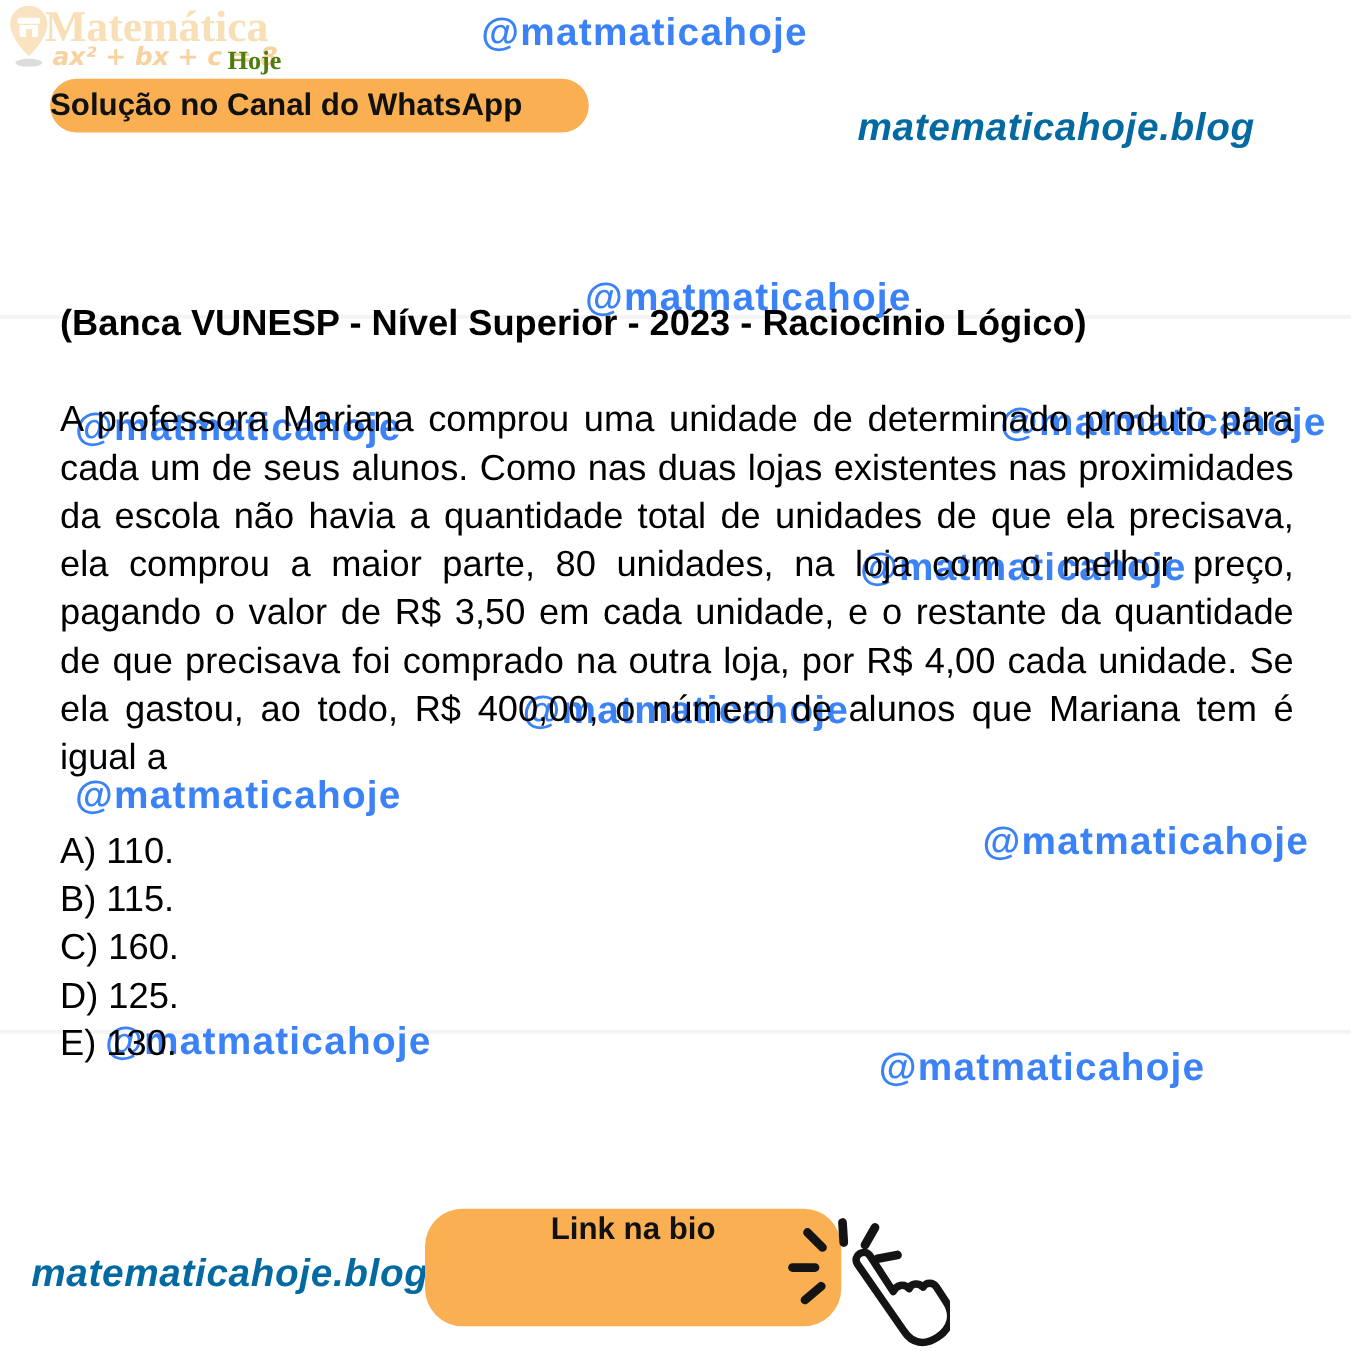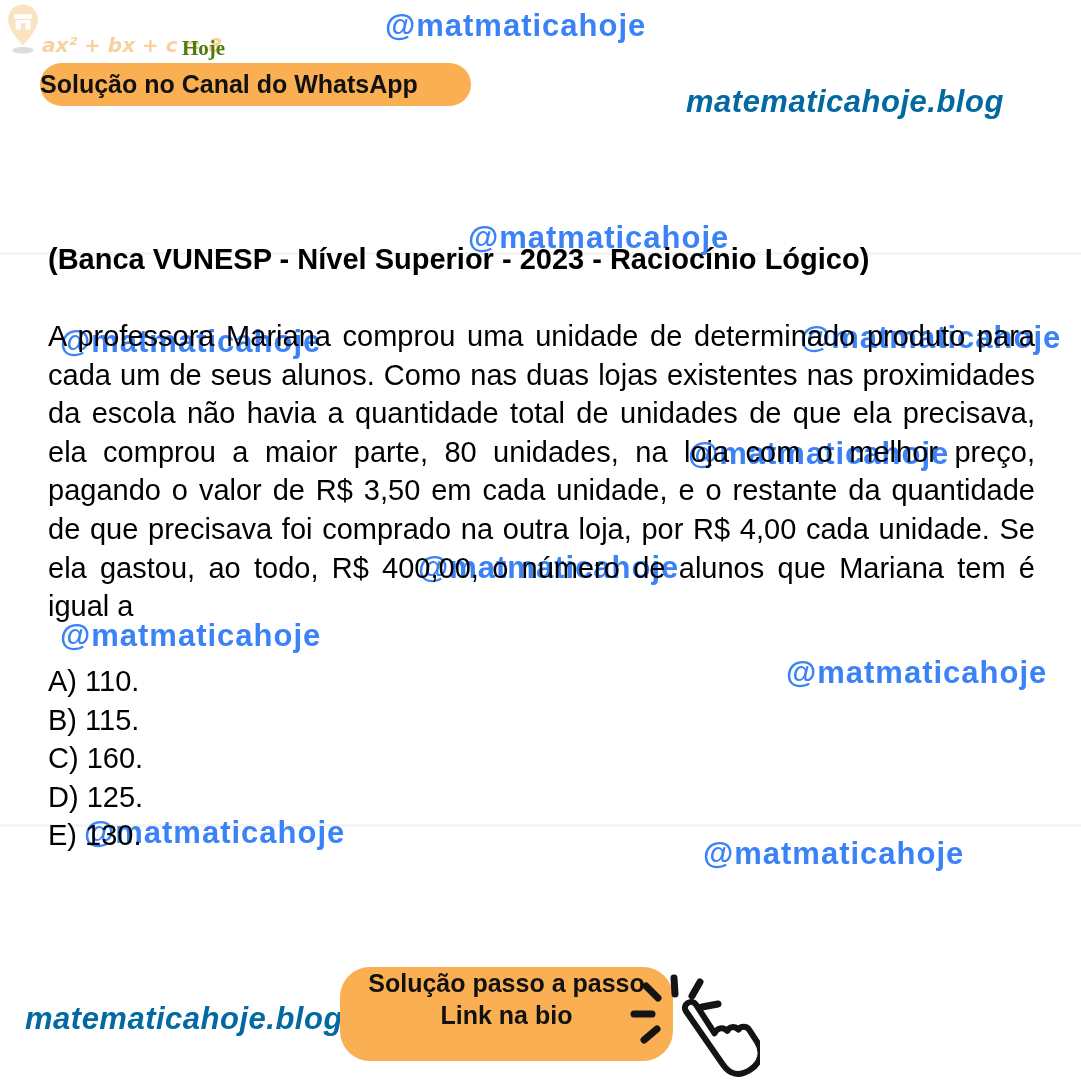--- a/index.html
+++ b/index.html
@@ -116,20 +116,21 @@
 <div class="abs logo-wrap">
   <span class="logo-pin">
     <svg width="34" height="52" viewBox="0 0 64 96">
       <ellipse cx="32" cy="88" rx="20" ry="6" fill="#DCDCDC"></ellipse>
       <path d="M32 2 C16 2 4 14 4 30 C4 52 32 78 32 78 C32 78 60 52 60 30 C60 14 48 2 32 2 Z" fill="#F9E3C0"></path>
       <rect x="15" y="20" width="34" height="9" rx="2" fill="#ffffff"></rect>
       <rect x="18" y="31" width="28" height="18" rx="2" fill="#ffffff"></rect>
       <rect x="28" y="37" width="9" height="12" fill="#F9E3C0"></rect>
     </svg>
   </span>
+  <span class="logo-title">Matemática</span>
   <span class="logo-formula">ax² + bx + c = 8</span>
   <span class="logo-sub">Hoje</span>
 </div>
 
 <div class="btn btn-whatsapp">
   <span>Solução no Canal do WhatsApp</span>
 </div>
 
 <div class="site-text site-top">matematicahoje.blog</div>
 
@@ -141,21 +142,20 @@
   <div class="q-option">A) 110.</div>
   <div class="q-option">B) 115.</div>
   <div class="q-option">C) 160.</div>
   <div class="q-option">D) 125.</div>
   <div class="q-option">E) 130.</div>
 </div>
 
 <div class="site-text site-bottom">matematicahoje.blog</div>
 
 <div class="btn btn-cta">
-  <span>Solução passo a passo</span>
   <span>Link na bio</span>
 </div>
 
 <span class="abs hand-icon">
   <svg width="132" height="112" viewBox="0 0 132 112">
     <g stroke="#141414" stroke-width="7" stroke-linecap="round">
       <line x1="46" y1="6" x2="47" y2="22"></line>
       <line x1="18" y1="14" x2="30" y2="26"></line>
       <line x1="6" y1="42" x2="24" y2="42"></line>
       <line x1="16" y1="68" x2="29" y2="57"></line>

